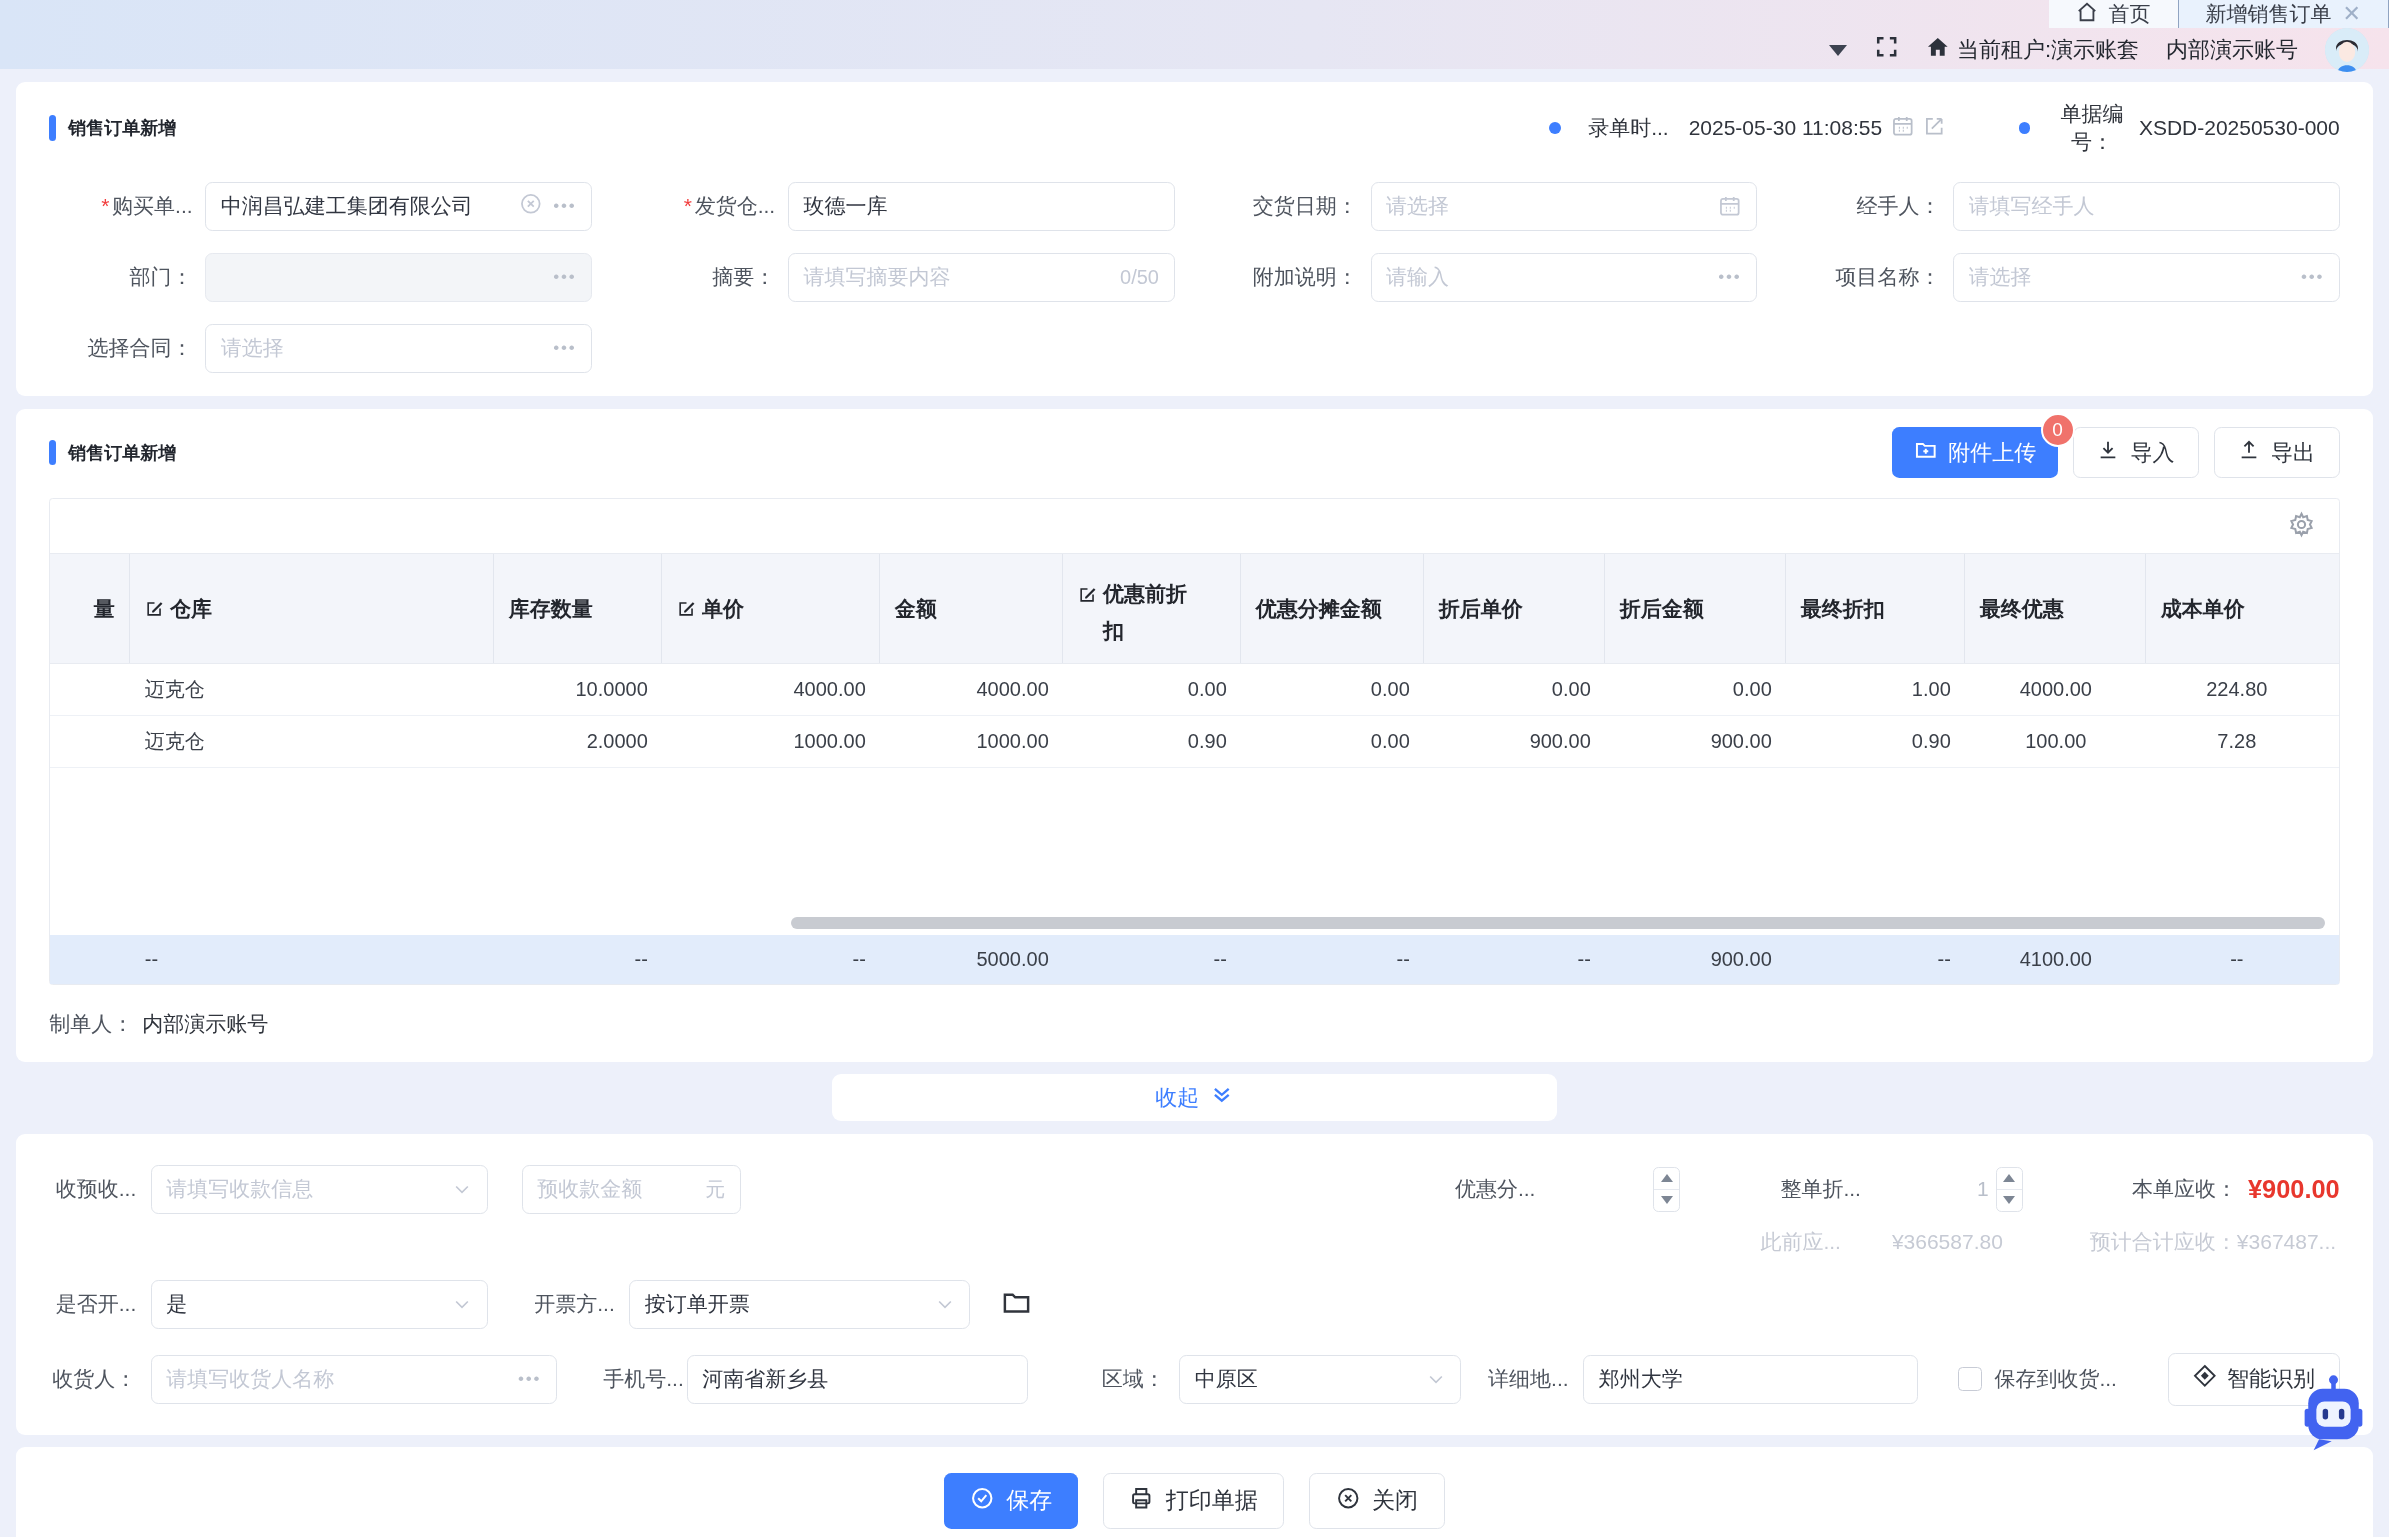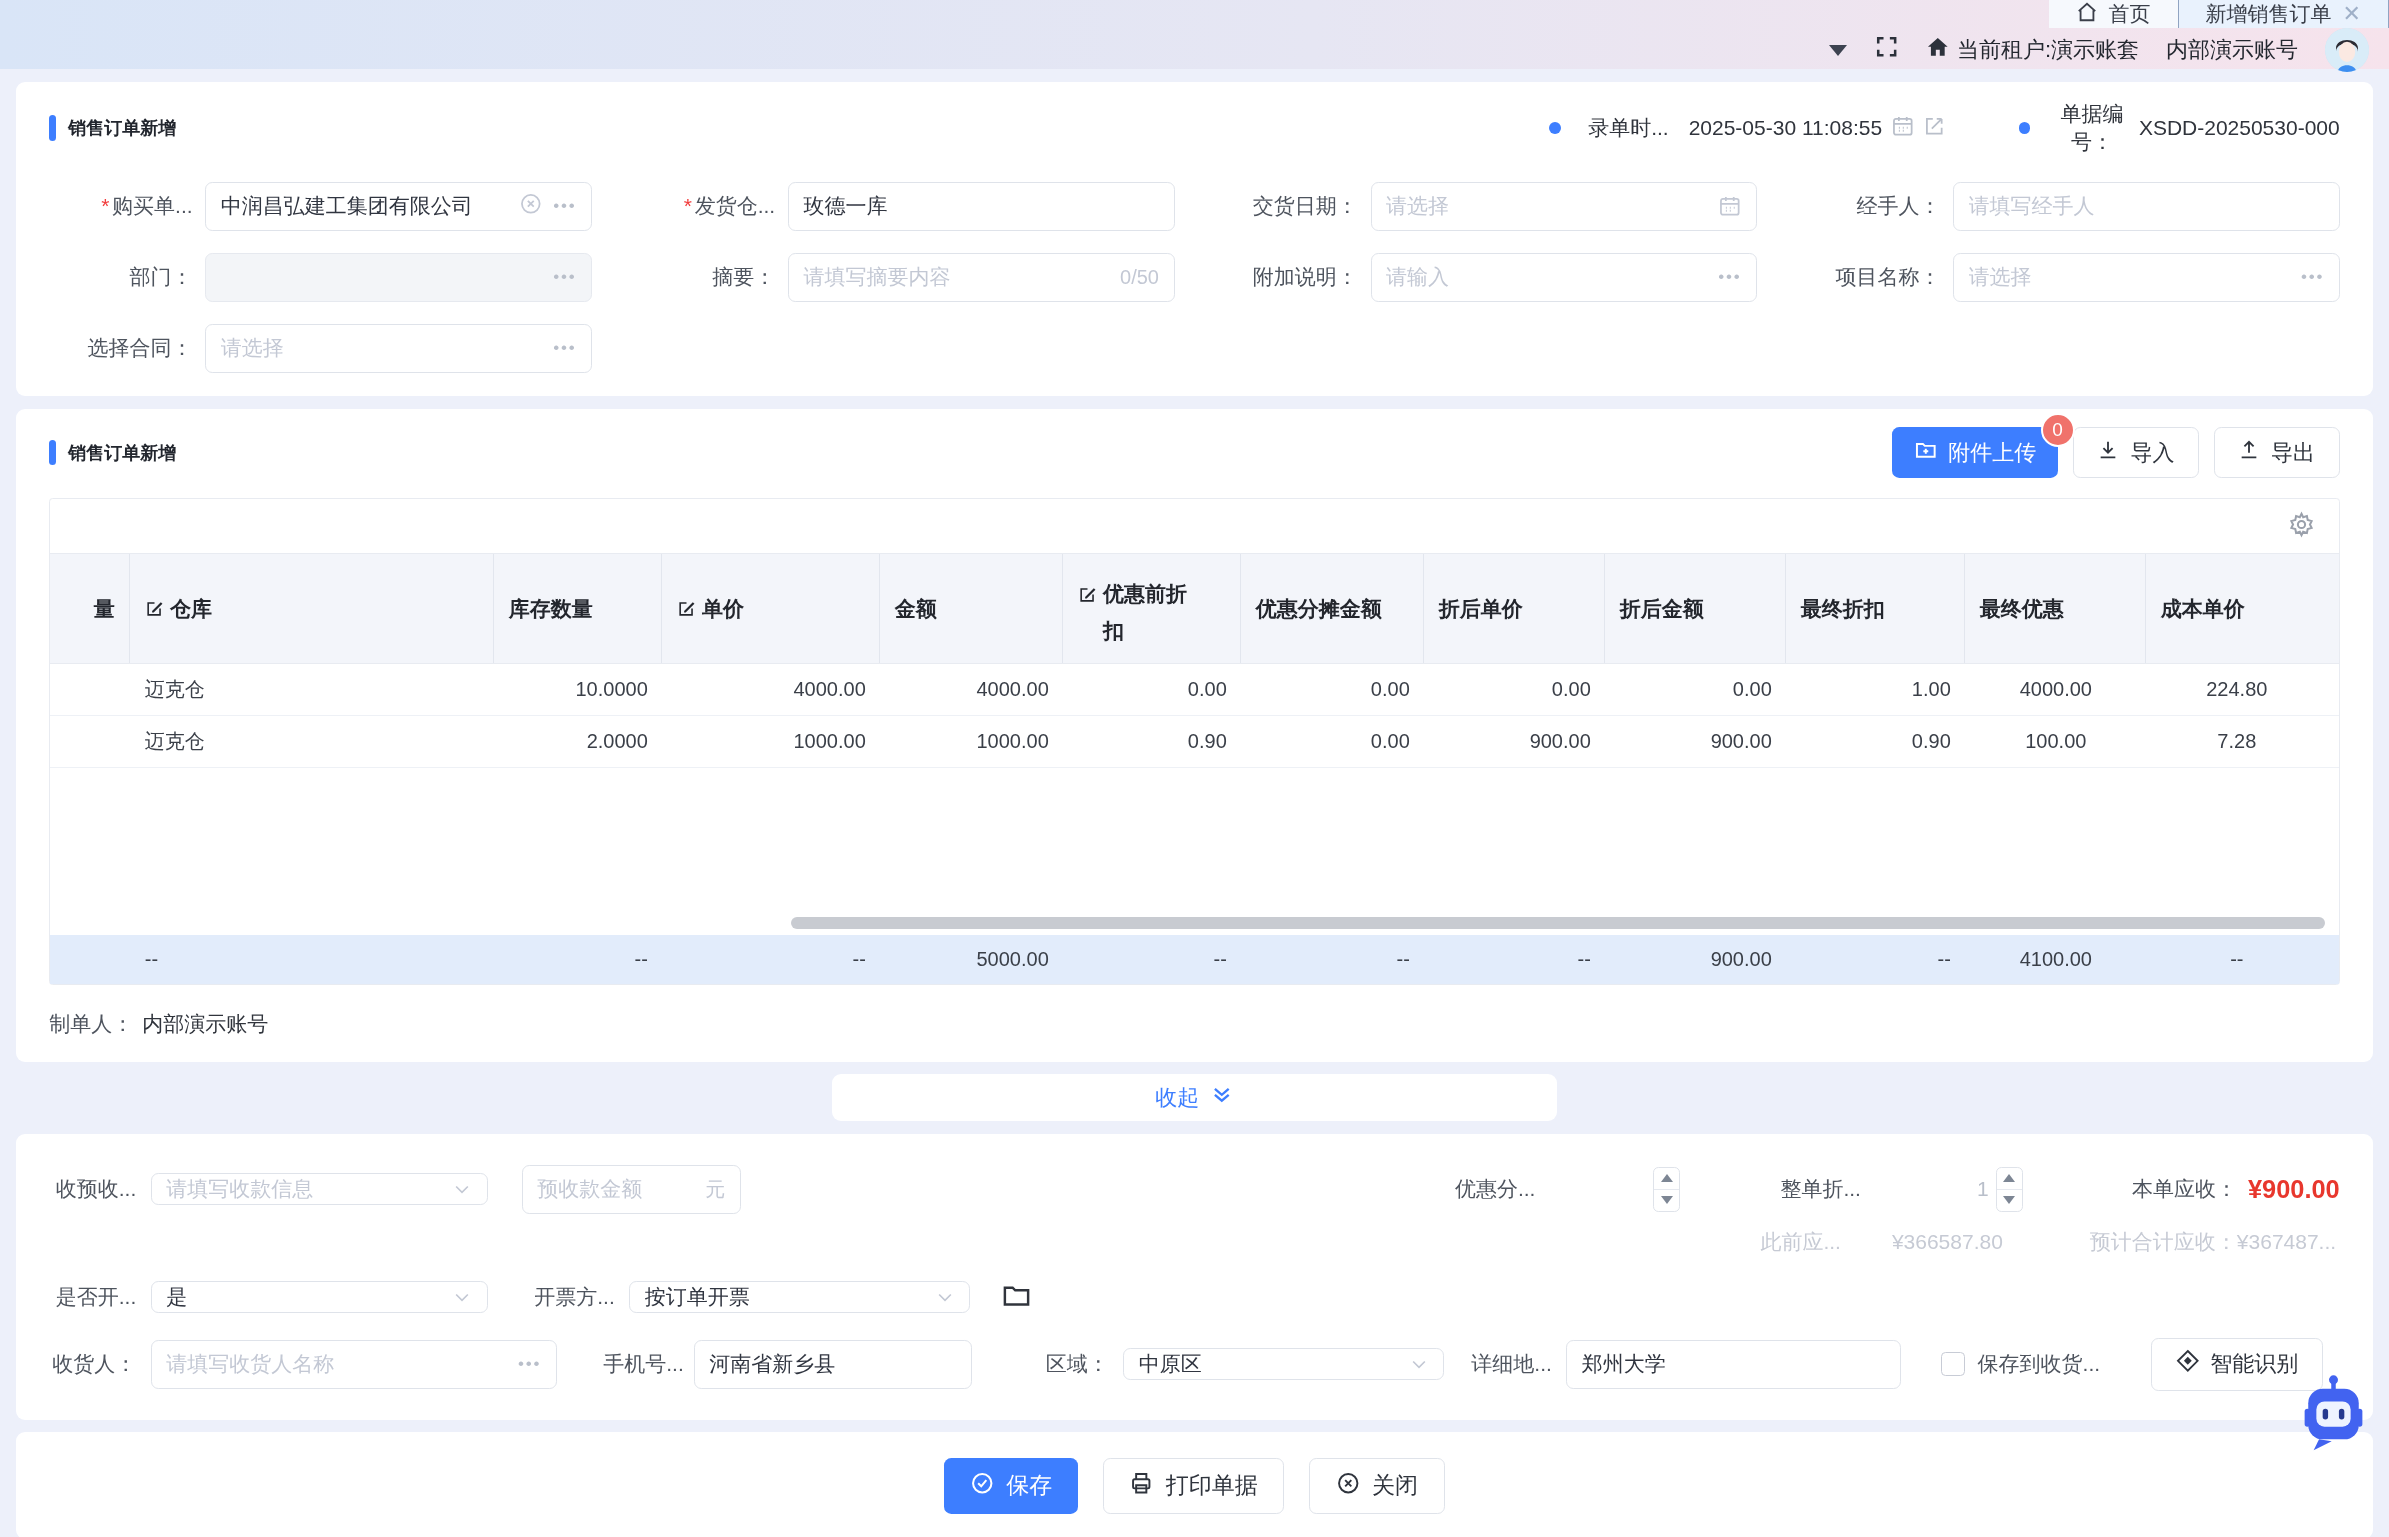--- a/index.html
+++ b/index.html
@@ -41,21 +41,21 @@
   .fi{ display:flex; align-items:center; min-width:0;}
   .fi .lbl{ width:156px; flex-shrink:0; text-align:right; font-size:21px; color:#4e545e; padding-right:12.7px; white-space:nowrap;}
   .req::before{ content:"*"; color:#f23c3c; margin-right:2.7px; }
   .input{ position:relative; flex:1; height:49px; border:1.4px solid #dfe3ea; border-radius:7.3px;
     display:flex; align-items:center; background:#fff; padding:0 14.5px; min-width:0;}
   .input input{ border:none; outline:none; flex:1; font-size:21px; color:#303540; min-width:0; background:transparent; font-family:inherit;}
   .input input::placeholder{ color:#c3c8d4; }
   .input .sfx{ display:flex; align-items:center; gap:11px; color:#b9bfca; flex-shrink:0; font-size:20px;}
   .dots{ color:#b9bfca; font-size:17px; letter-spacing:1.8px; white-space:nowrap;}
   .input.disabled{ background:#f3f5f8; border-color:#e6e9ef; }
-  .selectbox{ height:32px; border:1.4px solid #dfe3ea; border-radius:7.3px; background:#fff;
+  .selectbox{ height:49px; border:1.4px solid #dfe3ea; border-radius:7.3px; background:#fff;
     display:flex; align-items:center; padding:0 14.5px; font-size:21px; }
   .selectbox .ph{ color:#c3c8d4; flex:1; white-space:nowrap; overflow:hidden;}
   .selectbox .val{ color:#303540; flex:1; white-space:nowrap; overflow:hidden;}
   
   .btn{ display:flex; align-items:center; gap:11px; height:51px; border-radius:7.3px; font-size:22px; cursor:pointer; white-space:nowrap;}
   .btn-primary{ background:#3d7eff; color:#fff; padding:0 22px; position:relative;}
   .btn-plain{ background:#fff; border:1.4px solid #dfe3ea; color:#2f343d; padding:0 23.6px;}
   .badge{ position:absolute; top:-14.5px; right:-16.3px; min-width:34px; height:34px; border-radius:50%;
     background:#f0726b; color:#fff; font-size:19px; display:flex; align-items:center; justify-content:center; border:2.7px solid #fff;}
   .hbtns{ margin-left:auto; display:flex; align-items:center; gap:14.5px;}
@@ -491,21 +491,21 @@
         </svg>
     </span>
   </div>
   <div class="set-row">
     <span class="sl" style="width:87px;">收货人：</span>
     <div class="input" style="width:406px;flex:none;margin-left:14.5px;">
       <input placeholder="请填写收货人名称" style="">
       <span class="dots">•••</span>
     </div>
     <span class="sl" style="margin-left:36px;width:91px;">手机号...</span>
-    <div class="input" style="width:278px;flex:none;margin-left:10px;">
+    <div class="input" style="width:341px;flex:none;margin-left:3px;">
       <input value="河南省新乡县" style="">
     </div>
     <span class="sl" style="margin-left:74px;">区域：</span>
     <div class="selectbox" style="width:321px;margin-left:14.5px;">
       <span class="val">中原区</span>
       <svg width="20" height="20" viewBox="0 0 24 24" fill="none" stroke="#c3c8d4" stroke-width="2">
           <path d="M5 9 L12 16 L19 9"></path>
         </svg>
     </div>
     <span class="sl" style="margin-left:27px;">详细地...</span>

